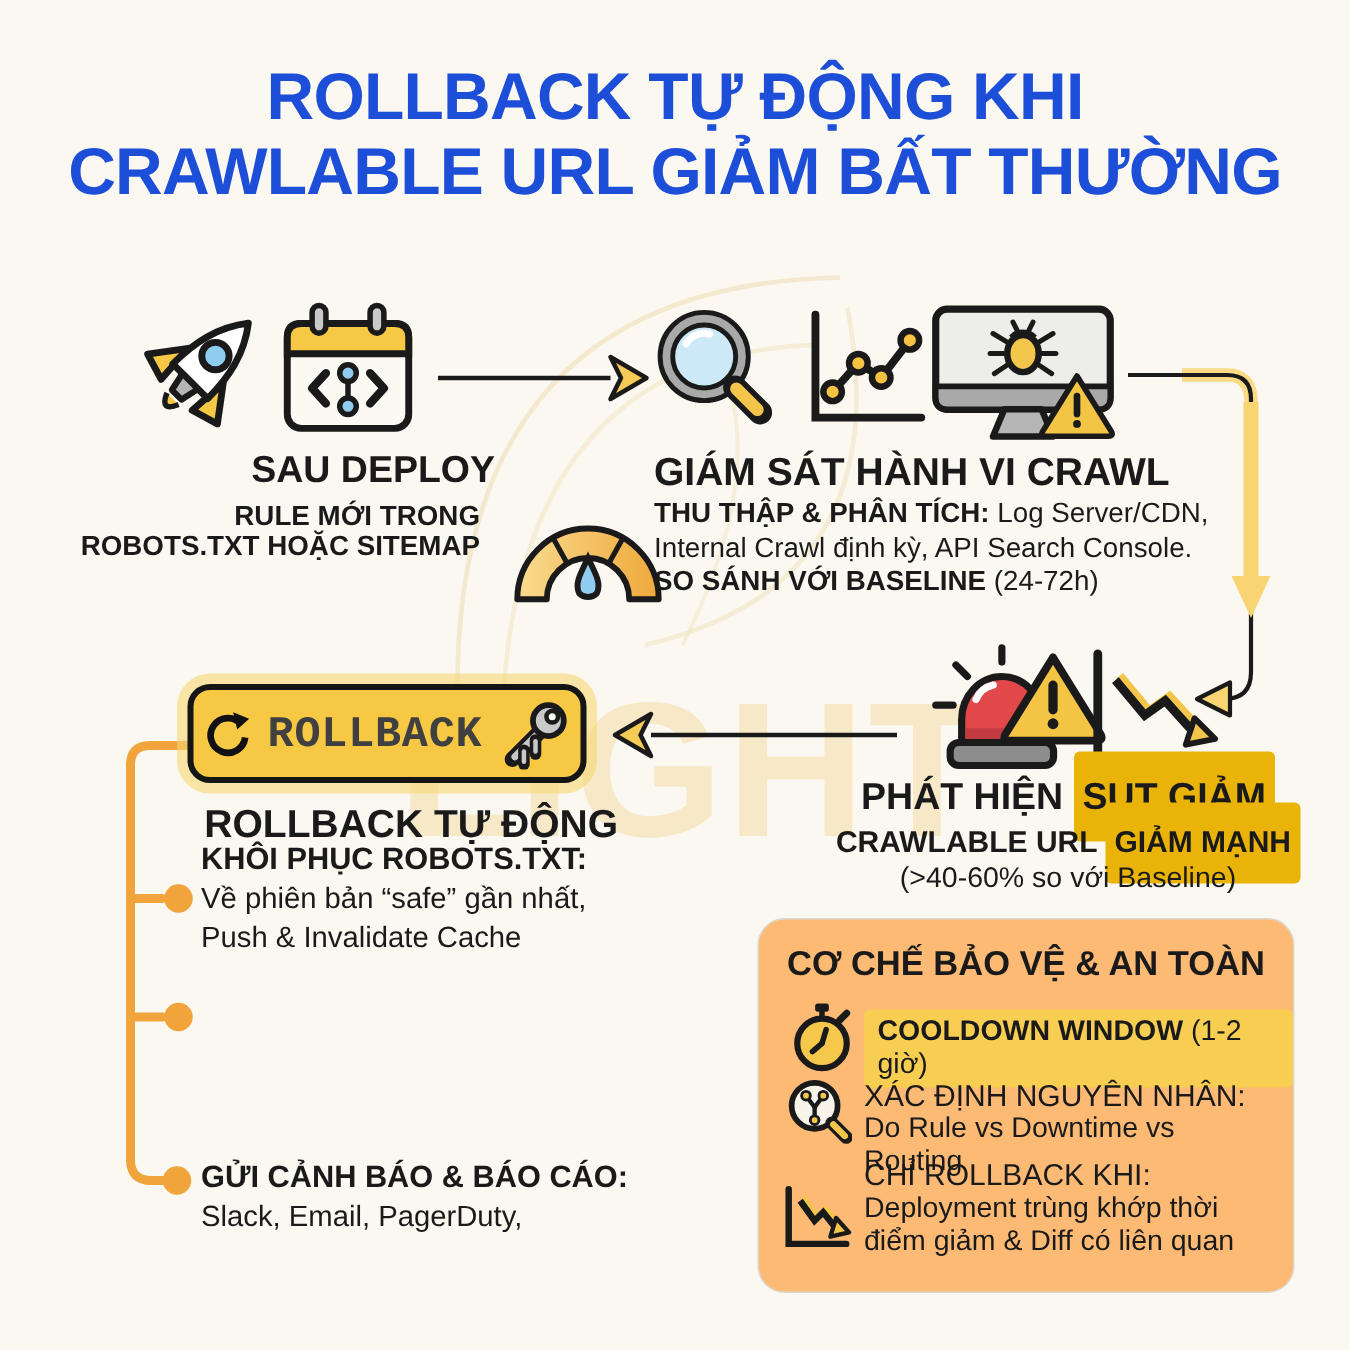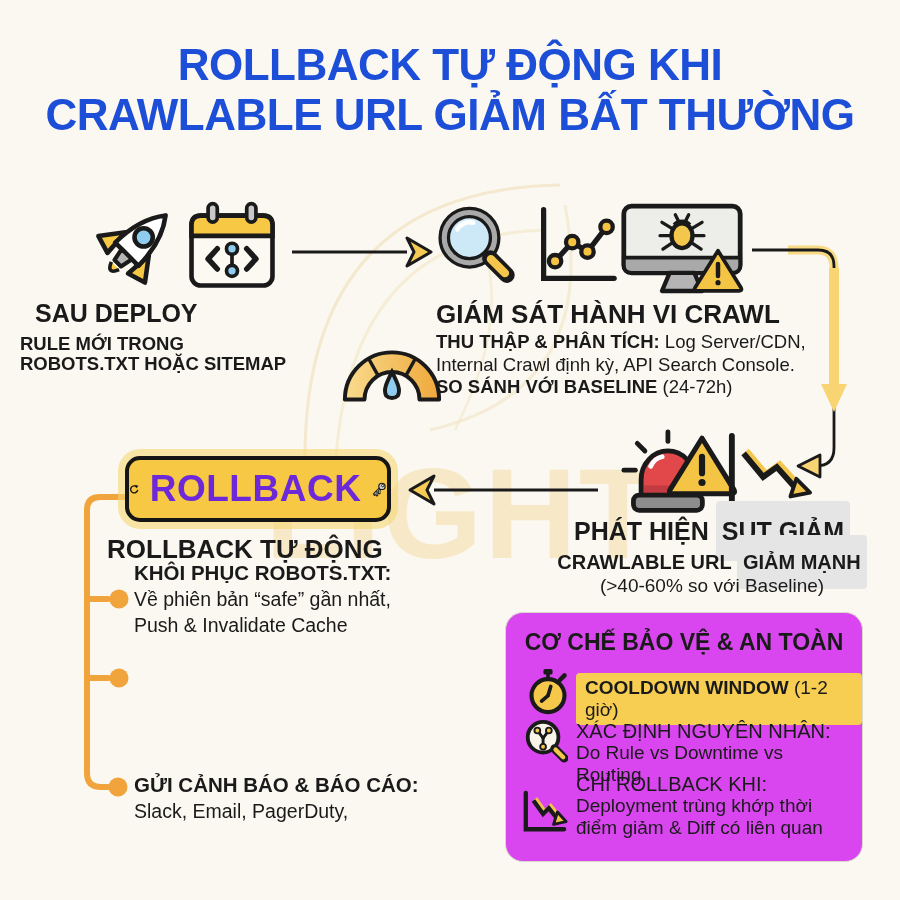--- a/index.html
+++ b/index.html
@@ -1,46 +1,46 @@
 <!DOCTYPE html>
 <html><head>
 <meta charset="utf-8">
 <style>
   html,body{margin:0;padding:0;background:#FAF8F1;}
   .canvas{position:relative;width:900px;height:900px;background:#FAF8F1;overflow:hidden;
           font-family:"Liberation Sans","DejaVu Sans",sans-serif;color:#1A1A1A;}
   .abs{position:absolute;}
-  .ctr{text-align:left;}
+  .ctr{text-align:right;}
   svg{display:block;}
   .title{left:0;top:40px;width:900px;text-align:center;font-weight:800;font-size:44px;
          line-height:1.14;letter-spacing:-0.5px;color:#1d4ed8;}
   .wm-big{left:262px;top:450px;width:400px;text-align:center;font-size:128px;font-weight:900;
           color:#F2C96B;opacity:.30;letter-spacing:2px;line-height:1;z-index:0;}
   .wm-tag{left:262px;top:583px;width:400px;text-align:center;font-size:38px;font-weight:800;
           color:#F2C55C;opacity:.55;z-index:0;}
   .sec-head{font-weight:800;}
   .deploy-head{left:35px;top:299px;width:295px;font-size:25px;}
   .deploy-sub{left:20px;top:334px;width:300px;font-size:18.5px;font-weight:700;line-height:20px;}
   .mon-head{left:436px;top:299px;width:360px;font-size:26px;}
   .mon-par{left:436px;top:331px;width:376px;font-size:18.5px;line-height:22.5px;font-weight:400;}
   .mon-par b{font-weight:800;}
   .det-block{left:552px;top:516px;width:320px;text-align:center;z-index:2;}
   .det-h{font-size:25px;font-weight:800;line-height:30px;}
   .det-l2{font-size:20px;font-weight:700;line-height:26px;margin-top:3px;}
   .det-l3{font-size:19px;font-weight:400;margin-top:0;}
-  .hl{background:#e5e5e5;border-radius:4px;padding:16px 6px;}
+  .hl{background:#eab308;border-radius:4px;padding:16px 6px;}
   .rb-btn{left:125px;top:456px;width:266px;height:66px;background:#F7C843;border:4px solid #151515;
           border-radius:15px;box-shadow:0 0 0 7px rgba(247,215,115,.6);display:flex;align-items:center;
           justify-content:center;gap:11px;z-index:2;cursor:pointer;box-sizing:border-box;}
-  .rb-label{font-size:37px;font-weight:900;letter-spacing:.5px;color:#6d28d9;}
+  .rb-label{font-size:29px;font-weight:900;letter-spacing:.5px;color:#404040;font-family:Liberation Mono, monospace;}
   .rb-head{left:107px;top:534px;width:305px;font-size:26px;font-weight:800;}
   .action-item{left:134px;width:336px;z-index:2;}
   .ai-title{font-size:20.5px;font-weight:800;line-height:26px;}
   .ai-line{font-size:19.5px;font-weight:400;line-height:26px;}
-  .safety-box{left:505px;top:612px;width:356px;height:248px;background:#d946ef;border:1.5px solid #DBD9CE;
+  .safety-box{left:505px;top:612px;width:356px;height:248px;background:#fdba74;border:1.5px solid #DBD9CE;
               border-radius:18px;z-index:2;}
   .sf-head{left:0;top:16px;width:356px;text-align:center;font-size:23px;font-weight:800;}
   .sf-title{font-size:20px;font-weight:400;line-height:22px;}
   .sf-line{font-size:19px;font-weight:400;line-height:22px;}
   .sf-hl{display:inline-block;background:#F8CE52;border-radius:4px;padding:4px 9px;font-size:19px;}
   .sf-hl b{font-weight:800;}
   .overlay{left:0;top:0;pointer-events:none;z-index:1;}
   .bg-decor{left:0;top:0;z-index:0;}
 </style>
 </head>

